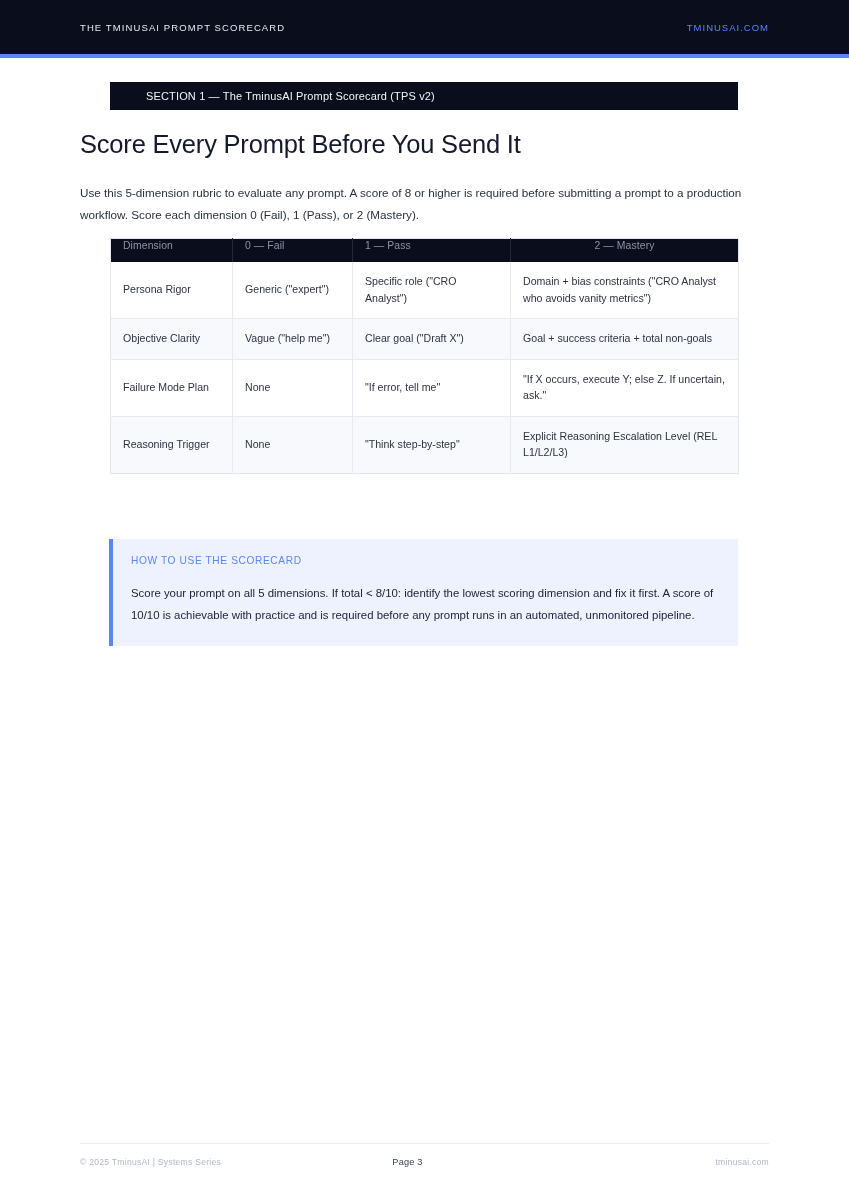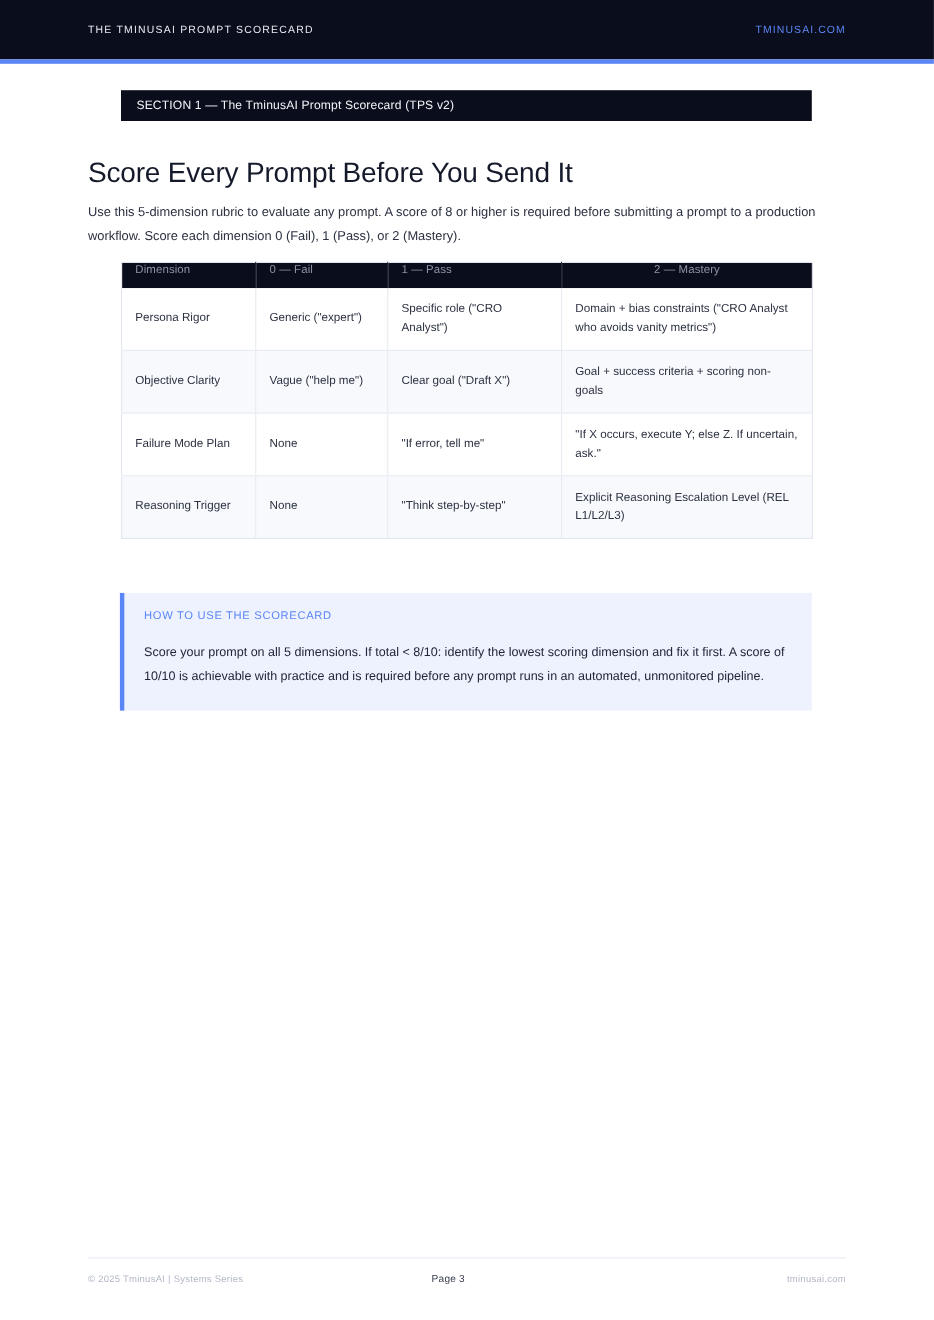--- a/index.html
+++ b/index.html
@@ -77,27 +77,28 @@
     align-items: center;
     box-sizing: border-box;
     padding-left: 14px;
   }
   .section-banner-label {
     color: #f2f4f9;
     font-size: 11px;
     font-weight: 400;
     letter-spacing: 0.15px;
     white-space: nowrap;
+    margin-left: 22px;
   }
 
   
   .doc-title {
     position: absolute;
     left: 80px;
-    top: 85px;
+    top: 72px;
     width: 690px;
     margin: 0;
     font-size: 25.5px;
     font-weight: 400;
     color: #151a2b;
     letter-spacing: -0.2px;
     line-height: 1.15;
   }
   .doc-intro {
     position: absolute;
@@ -253,21 +254,21 @@
         <tr>
           <td class="dim-cell">Persona Rigor</td>
           <td>Generic ("expert")</td>
           <td>Specific role ("CRO Analyst")</td>
           <td>Domain + bias constraints ("CRO Analyst who avoids vanity metrics")</td>
         </tr>
         <tr>
           <td class="dim-cell">Objective Clarity</td>
           <td>Vague ("help me")</td>
           <td>Clear goal ("Draft X")</td>
-          <td>Goal + success criteria + scoring non-goals</td>
+          <td>Goal + success criteria + total non-goals</td>
         </tr>
         <tr>
           <td class="dim-cell">Failure Mode Plan</td>
           <td>None</td>
           <td>"If error, tell me"</td>
           <td>"If X occurs, execute Y; else Z. If uncertain, ask."</td>
         </tr>
         <tr>
           <td class="dim-cell">Reasoning Trigger</td>
           <td>None</td>

